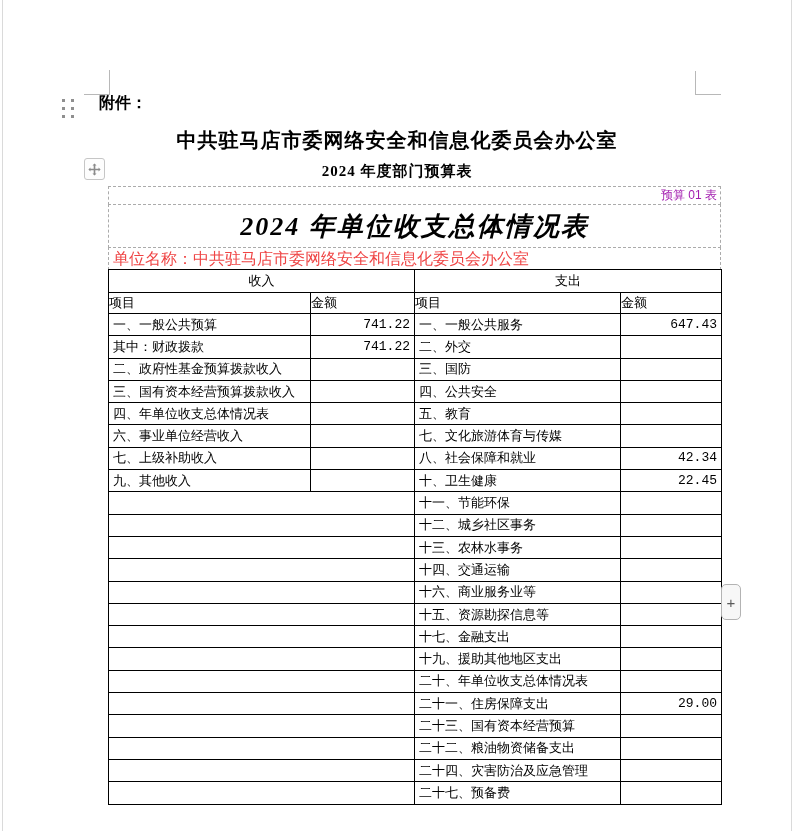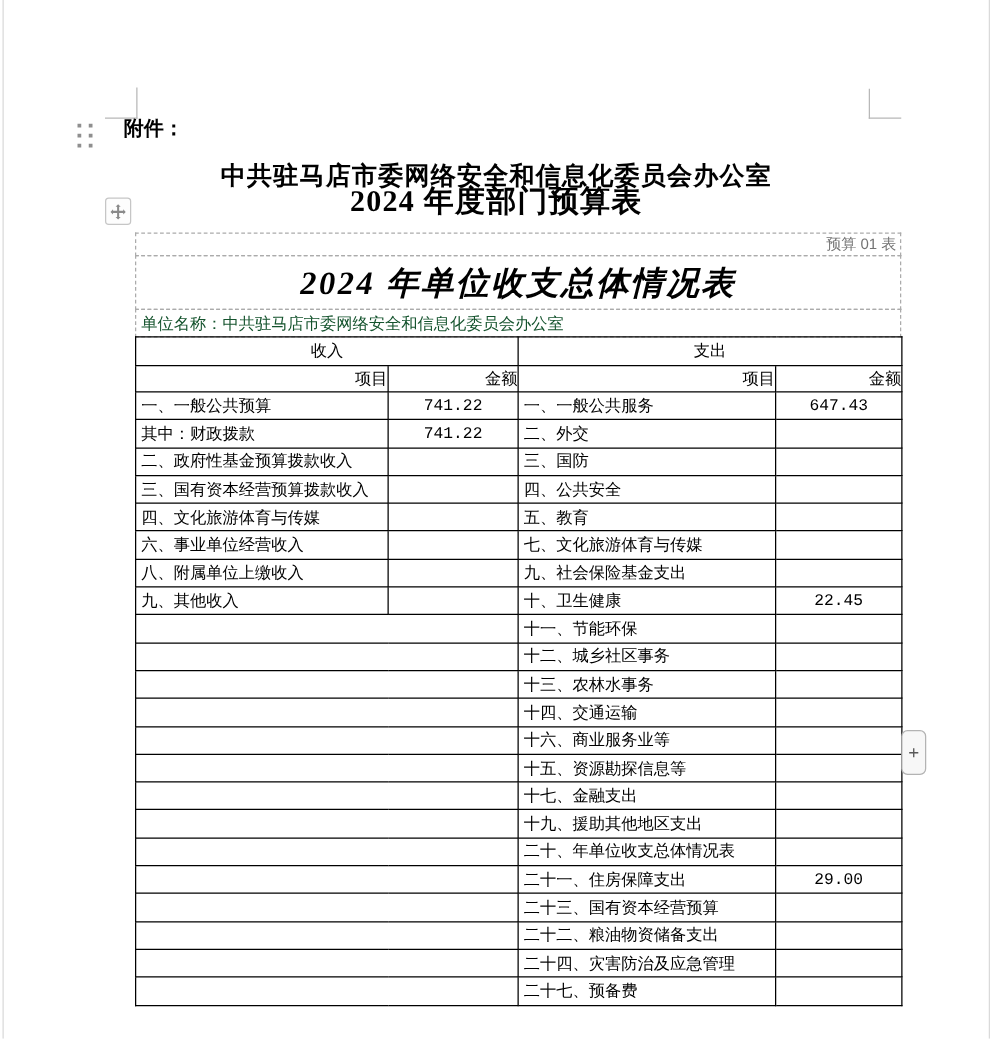--- a/index.html
+++ b/index.html
@@ -18,41 +18,41 @@
 
   .drag-handle{position:absolute;left:62px;top:99px;display:grid;
     grid-template-columns:4px 4px;grid-auto-rows:4px;gap:4px 5px;cursor:grab;}
   .drag-handle span{width:3px;height:3px;background:#8f8f8f;}
 
   .attach-label{position:absolute;left:99px;top:93px;font-size:16px;font-weight:bold;color:#000;}
 
   .doc-title{position:absolute;left:3px;width:788px;text-align:center;font-weight:bold;
     color:#000;font-family:"Liberation Serif",serif;letter-spacing:1px;}
   .doc-title-1{top:127px;font-size:20px;}
-  .doc-title-2{top:145px;font-size:24px;}
+  .doc-title-2{top:162px;font-size:15px;}
 
   .anchor-box{position:absolute;left:84px;top:158px;width:19px;height:20px;
     border:1px solid #c6c6c6;border-radius:3px;background:#fdfdfd;
     display:flex;align-items:center;justify-content:center;cursor:move;}
 
   .table-block{position:absolute;left:108px;top:186px;width:613px;}
   .dash-row{box-sizing:border-box;border:1px dashed #ababab;width:613px;overflow:hidden;}
   .budget-ref{height:19px;line-height:17px;font-size:12px;text-align:right;padding-right:3px;
-    font-family:"Liberation Sans",sans-serif;color:#737373;}
+    font-family:"Liberation Sans",sans-serif;color:#a21caf;}
   .sheet-title{height:44px;margin-top:-1px;line-height:43px;text-align:center;
     font-family:"Liberation Serif",serif;font-weight:bold;font-size:26px;letter-spacing:2px;color:#000;font-style:italic;}
-  .unit-row{height:23px;margin-top:-1px;line-height:22px;font-size:13px;padding-left:4px;color:#14532d;}
+  .unit-row{height:23px;margin-top:-1px;line-height:22px;font-size:16px;padding-left:4px;color:#ef4444;}
 
   table.budget{border-collapse:collapse;table-layout:fixed;width:613px;margin-top:-1px;}
   table.budget td{border:1px solid #000;font-size:13px;color:#000;overflow:hidden;
     white-space:nowrap;padding:0 4px;line-height:20px;}
   tr.hdr1 td{height:22px;text-align:center;font-size:13px;padding:0;}
-  tr.hdr2 td{height:20px;text-align:right;padding:0;}
+  tr.hdr2 td{height:20px;text-align:left;padding:0;}
   tr.data td{height:21.3px;}
-  td.amt{font-family:"Liberation Mono",monospace;font-size:12px;text-align:center;padding-right:5px;}
+  td.amt{font-family:"Liberation Mono",monospace;font-size:12px;text-align:right;padding-right:5px;}
   td.item{padding-left:5px;}
 
   .plus-btn{position:absolute;left:721px;top:584px;width:20px;height:36px;box-sizing:border-box;
     border:1px solid #b3b3b3;border-radius:5px;background:#f7f7f7;color:#595959;
     display:flex;align-items:center;justify-content:center;font-size:15px;cursor:pointer;z-index:5;}
 </style>
 </head>
 <body>
 
 <div class="screen">
@@ -132,36 +132,36 @@
         <td class="item">三、国防</td>
         <td class="amt"></td>
       </tr>
       <tr class="data">
         <td class="item">三、国有资本经营预算拨款收入</td>
         <td class="amt"></td>
         <td class="item">四、公共安全</td>
         <td class="amt"></td>
       </tr>
       <tr class="data">
-        <td class="item">四、文化旅游体育与传媒</td>
+        <td class="item">四、年单位收支总体情况表</td>
         <td class="amt"></td>
         <td class="item">五、教育</td>
         <td class="amt"></td>
       </tr>
       <tr class="data">
         <td class="item">六、事业单位经营收入</td>
         <td class="amt"></td>
         <td class="item">七、文化旅游体育与传媒</td>
         <td class="amt"></td>
       </tr>
       <tr class="data">
-        <td class="item">八、附属单位上缴收入</td>
-        <td class="amt"></td>
-        <td class="item">九、社会保险基金支出</td>
-        <td class="amt"></td>
+        <td class="item">七、上级补助收入</td>
+        <td class="amt"></td>
+        <td class="item">八、社会保障和就业</td>
+        <td class="amt">42.34</td>
       </tr>
       <tr class="data">
         <td class="item">九、其他收入</td>
         <td class="amt"></td>
         <td class="item">十、卫生健康</td>
         <td class="amt">22.45</td>
       </tr>
 
       <tr class="data">
         <td class="item" colspan="2"></td>

